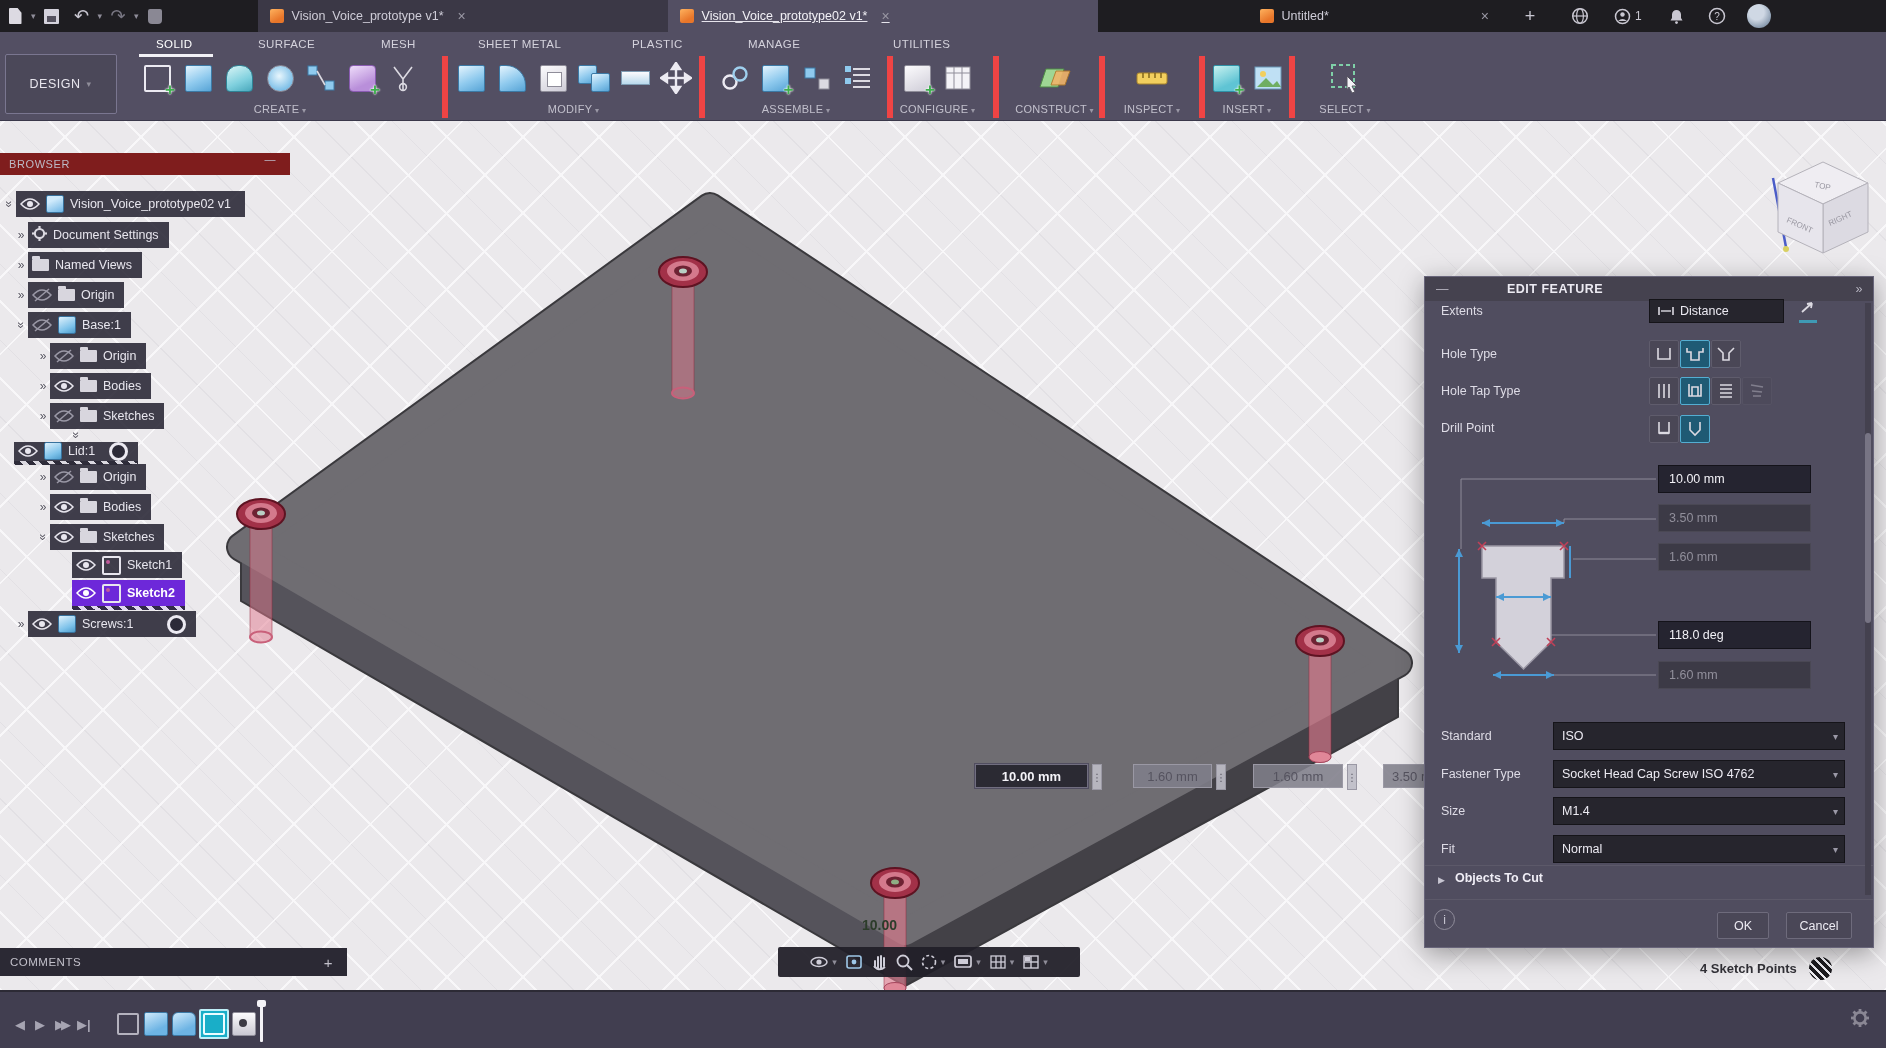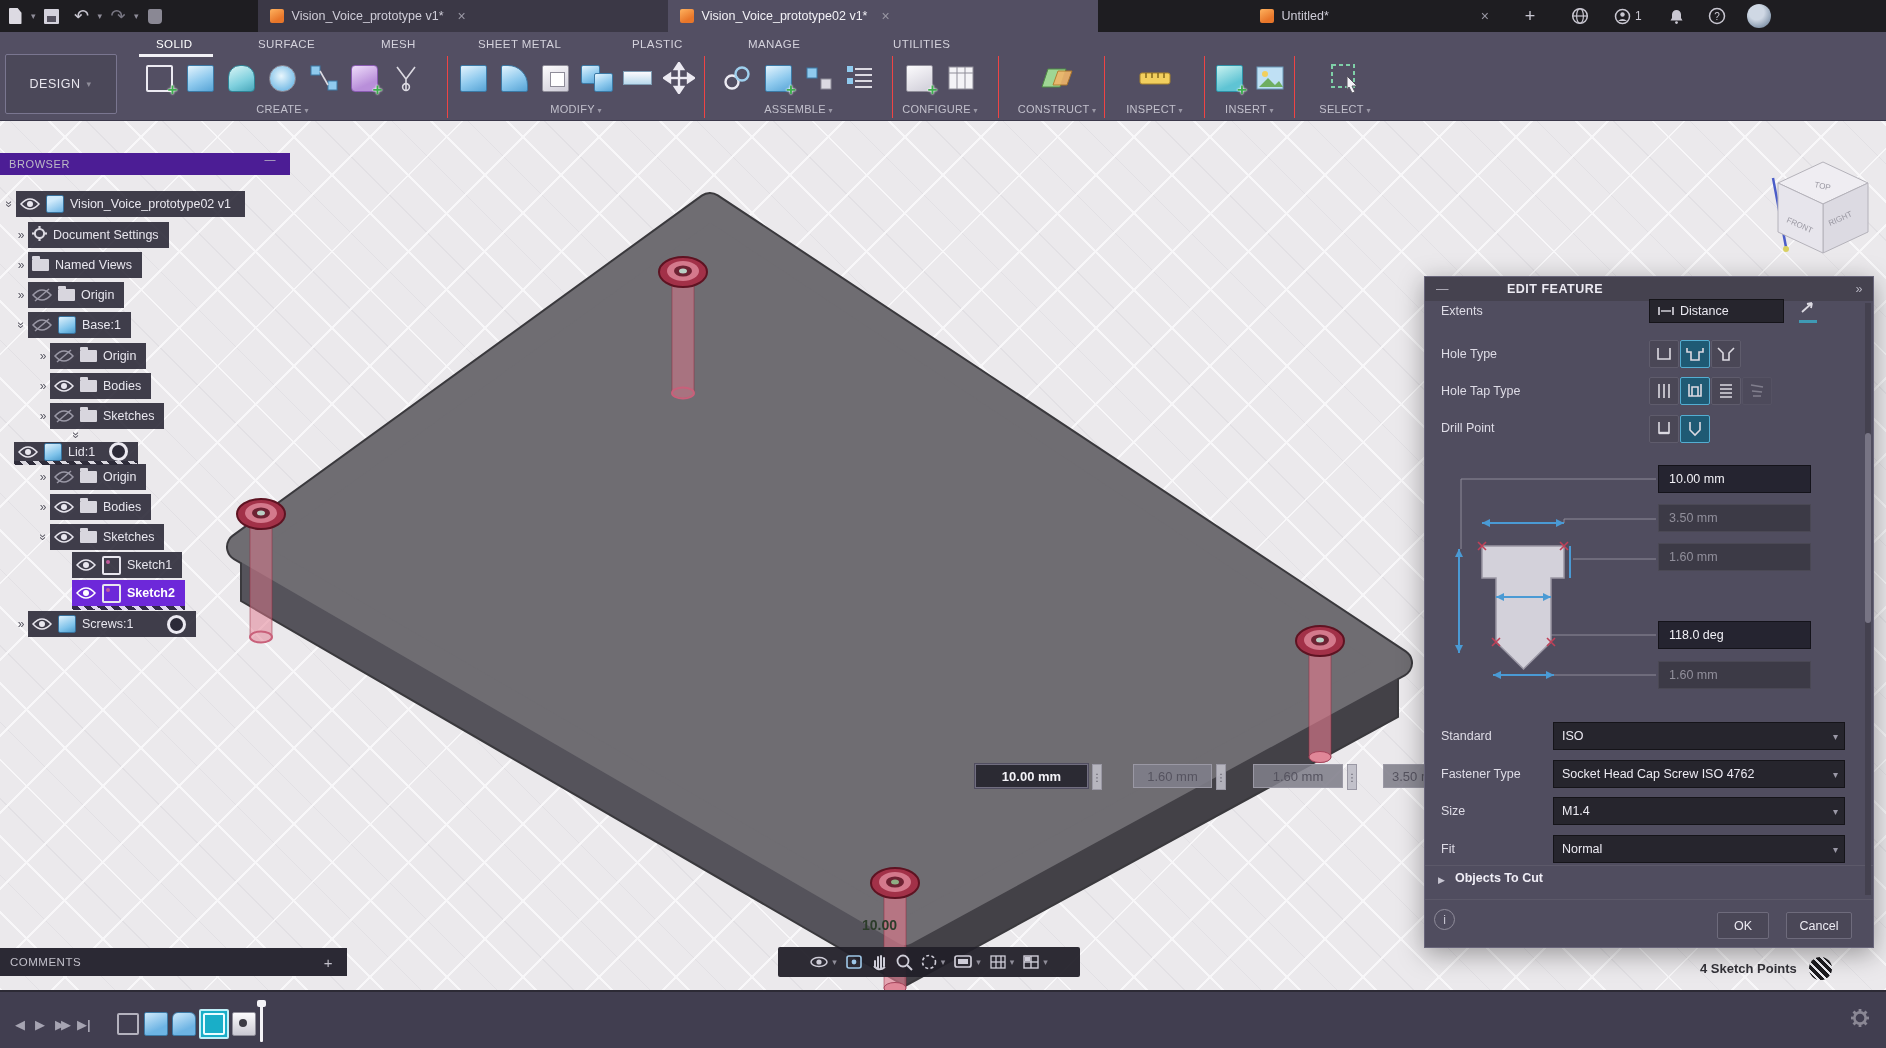--- a/index.html
+++ b/index.html
@@ -14,21 +14,21 @@
   .floppy-ic::after{content:"";position:absolute;left:3px;bottom:2px;width:9px;height:6px;background:#55525f;}
   .doc-tab{height:32px;display:flex;align-items:center;gap:8px;padding:0 12px;box-sizing:border-box;}
   .tab-cube{width:14px;height:14px;background:linear-gradient(150deg,#ffb25e,#e8762a 70%);border-radius:2px;}
   .tab-x{color:#9a98a4;font-size:14px;margin-left:6px;}
   
   #ribbon{position:absolute;left:0;top:32px;width:1886px;height:88px;background:#534f63;z-index:39;border-bottom:1px solid #3a384a;}
   .rtab{position:absolute;top:6px;font-size:11.5px;letter-spacing:.4px;color:#d4d2dc;}
   .rtab.active{color:#ffffff;}
   #design-box{position:absolute;left:5px;top:22px;width:110px;height:58px;border:1px solid #7a7690;border-radius:2px;
       background:#4b4859;display:flex;align-items:center;justify-content:center;color:#e8e6ee;font-size:12.5px;letter-spacing:.5px;}
-  .rgroup{position:absolute;top:24px;height:62px;border-right:1px solid #ef4444;box-sizing:border-box;
+  .rgroup{position:absolute;top:24px;height:62px;border-right:6px solid #ef4444;box-sizing:border-box;
       display:flex;flex-direction:column;align-items:center;}
   .ricons{display:flex;gap:3px;align-items:center;height:44px;}
   .rglabel{font-size:11px;color:#c2c0cc;margin-top:3px;letter-spacing:.3px;}
   .rglabel::after{content:" ▾";font-size:8px;color:#9a98a6;}
   .ti{width:38px;height:38px;border-radius:3px;display:flex;align-items:center;justify-content:center;position:relative;}
   .cube{width:25px;height:25px;background:linear-gradient(155deg,#dcf0fc 5%,#8fcaee 55%,#57a4d6);border:1px solid #3c7aa6;border-radius:2px;}
   .cube.small{width:17px;height:17px;}
   .round{border-radius:45% 45% 4px 4px;background:linear-gradient(155deg,#d2f2f4 5%,#7fd0de 60%,#49a8bc);border-color:#2f8496;}
   .whitebx{width:25px;height:25px;background:linear-gradient(155deg,#fcfbfd,#cfcdd8);border:1px solid #8f8d99;border-radius:2px;}
   .purplebx{width:25px;height:25px;background:linear-gradient(155deg,#eedcfa,#b98fda 70%);border:1px solid #8a5cb2;border-radius:4px;}
@@ -44,24 +44,24 @@
                      repeating-linear-gradient(-45deg,#f8f7f9 0 2px,transparent 2px 54px),
                      repeating-linear-gradient(45deg,rgba(210,208,214,.35) 0 1px,transparent 1px 27px);}
   #scene{position:absolute;left:0;top:0;z-index:1;}
   .dimbox{position:absolute;height:24px;box-sizing:border-box;font-size:13px;display:flex;align-items:center;justify-content:center;z-index:5;}
   .dimbox.active{background:#2b2a33;border:1px solid #716e80;color:#f4f3f8;font-weight:bold;box-shadow:0 0 0 1px #514e60;}
   .dimbox.dim{background:rgba(128,126,138,.88);border:1px solid #9a98a4;color:#55535f;}
   .grip{position:absolute;width:8px;height:24px;z-index:5;background:rgba(190,188,198,.9);border:1px solid #9a98a4;
         color:#55535f;font-size:10px;display:flex;align-items:center;justify-content:center;}
   
   #browser{position:absolute;left:0;top:153px;z-index:10;}
-  #browser-header{position:absolute;left:0;top:0;width:290px;height:22px;background:#4c1d95;display:flex;align-items:center;
+  #browser-header{position:absolute;left:0;top:0;width:290px;height:22px;background:#7f1d1d;display:flex;align-items:center;
      font-size:11px;letter-spacing:.6px;color:#bcbac6;padding-left:9px;box-sizing:border-box;}
   #browser-min{position:absolute;right:14px;top:0;color:#bcbac6;}
-  .brow{position:absolute;height:36px;display:flex;align-items:center;}
+  .brow{position:absolute;height:36px;display:flex;align-items:center;justify-content:center;}
   .chev{color:#55535f;font-size:12px;width:14px;text-align:center;text-shadow:0 0 2px #fff;}
   .chev.open{display:inline-block;transform:rotate(90deg);}
   .rowbg{height:26px;display:flex;align-items:center;background:rgba(44,42,56,.9);padding:0 10px 0 4px;gap:6px;}
   .rowbg.sel{background:#6d28d9;}
   .rowbg.hatch{border-bottom:4px solid transparent;border-image:repeating-linear-gradient(45deg,rgba(235,233,240,.9) 0 4px,rgba(44,42,56,.9) 4px 9px) 4;}
   .rlabel{font-size:12.5px;color:#e8e6ee;white-space:nowrap;}
   .sel .rlabel{font-weight:bold;color:#fff;}
   .eye{width:20px;height:14px;flex:0 0 auto;}
   .fold{width:17px;height:12px;background:#d8d6de;border-radius:1px;position:relative;flex:0 0 auto;}
   .fold::before{content:"";position:absolute;left:0;top:-3px;width:8px;height:3px;background:#d8d6de;border-radius:1px 1px 0 0;}
@@ -197,21 +197,21 @@
       <span class="caret">▾</span>
     <span class="tb-ic">
         <span style="width:14px;height:15px;background:#8a8894;border-radius:2px 2px 4px 4px;"></span>
       </span>
 
     <div class="doc-tab" style="margin-left:88px;width:410px;background:#3b3846;">
       <span class="tab-cube"></span>
       <span style="font-size:12.5px;color:#cfcdd8;">Vision_Voice_prototype v1*</span>
       <span class="tab-x">×</span>
     </div>
-    <div class="doc-tab" style="width:430px;background:#534f63;">
+    <div class="doc-tab" style="width:430px;background:#534f63;text-decoration:underline;">
       <span class="tab-cube"></span>
       <span style="font-size:12.5px;color:#f2f1f6;">Vision_Voice_prototype02 v1*</span>
       <span class="tab-x">×</span>
     </div>
     <div class="doc-tab" style="margin-left:150px;">
       <span class="tab-cube"></span>
       <span style="font-size:12.5px;color:#cfcdd8;">Untitled*</span>
     </div>
     <span class="tab-x" style="margin-left:140px;">×</span>
     <span class="tb-ic" style="margin-left:28px;font-size:18px;">+</span>

